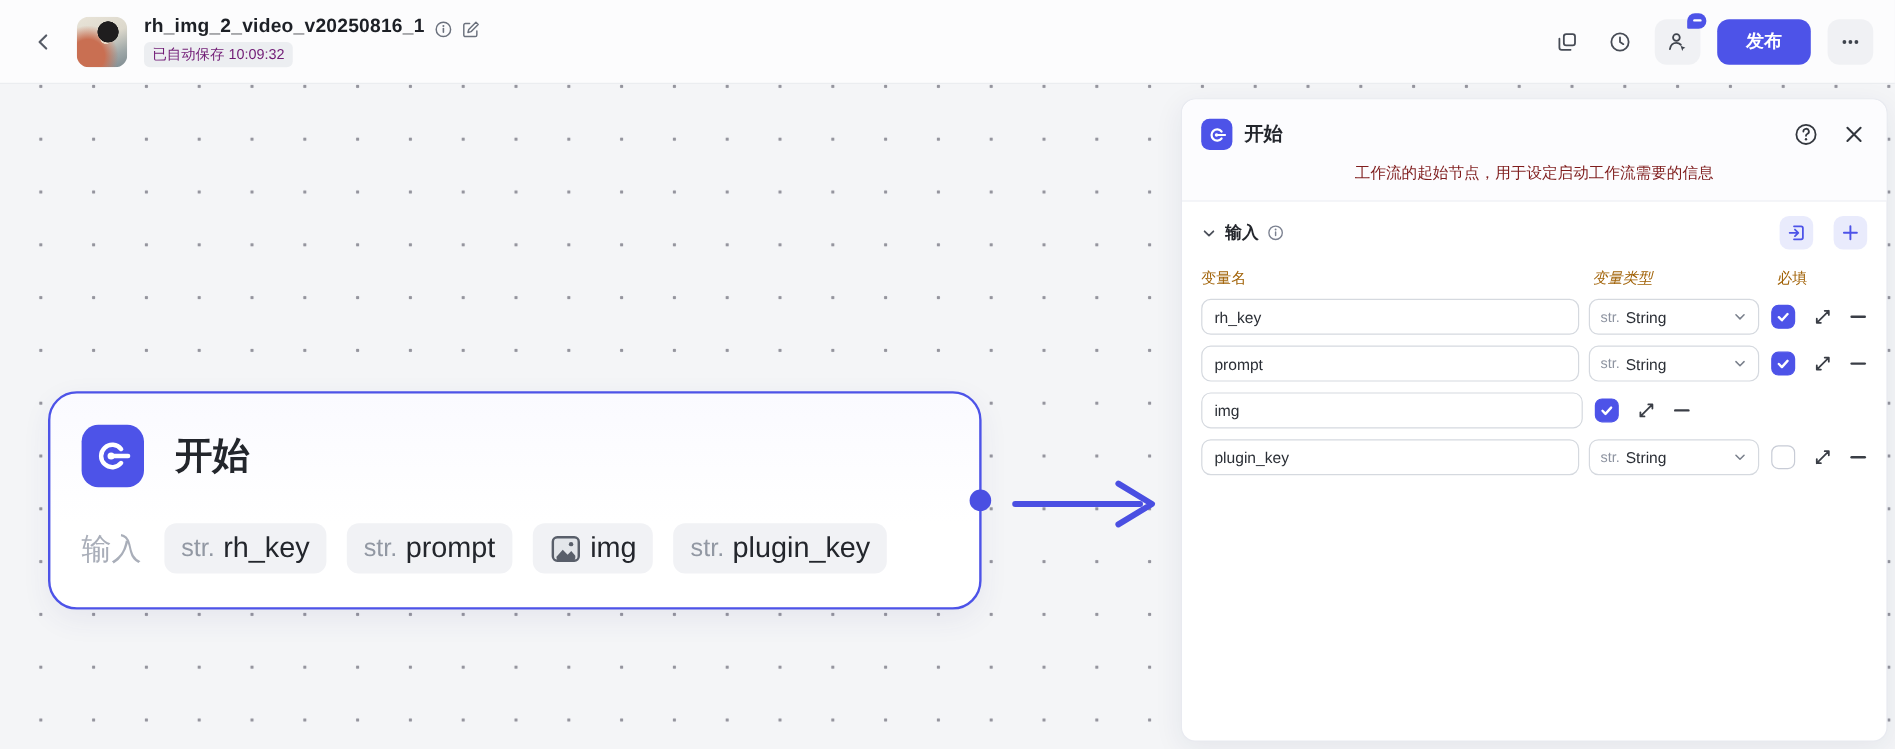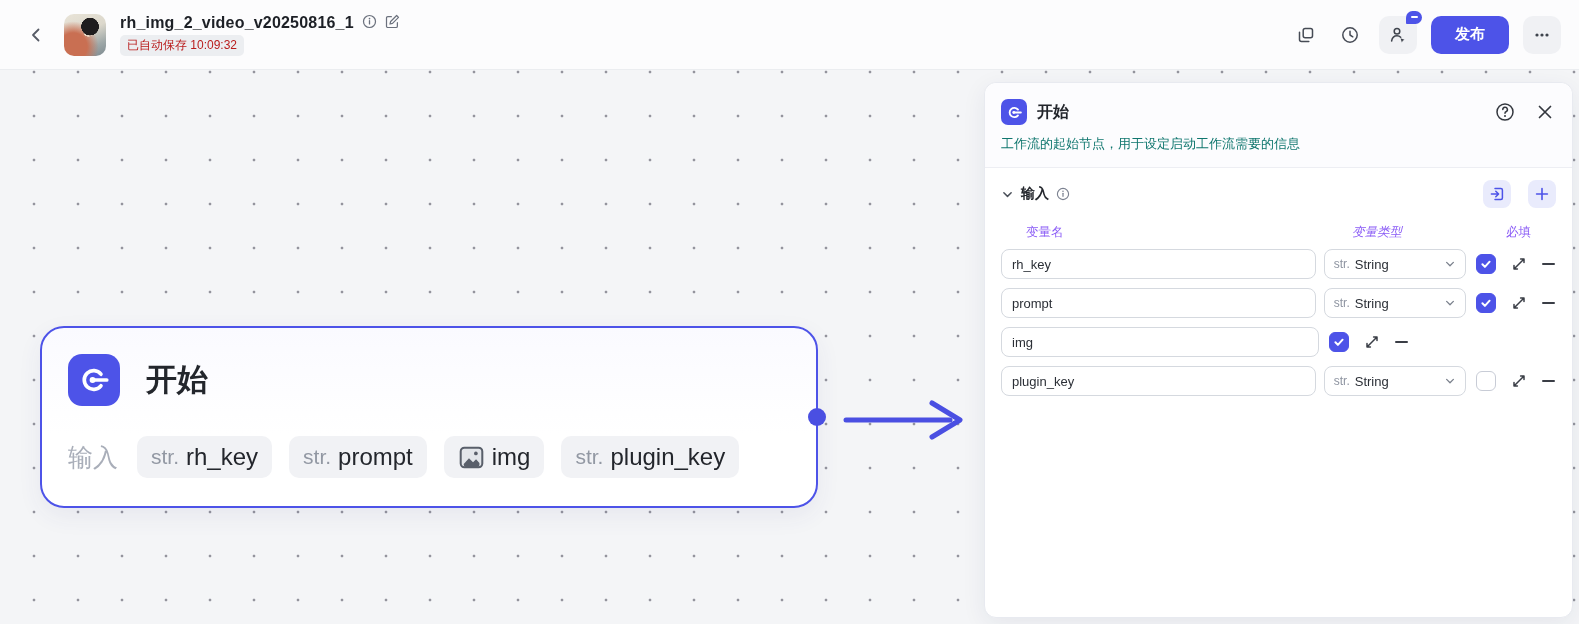--- a/index.html
+++ b/index.html
@@ -10,24 +10,24 @@
   .tb-left { display:flex; align-items:center; gap:14px; }
   .back-btn { width:28px; height:28px; display:flex; align-items:center; justify-content:center; cursor:pointer; color:#565b66; }
   .avatar { width:42px; height:42px; border-radius:10px; flex:0 0 auto;
     background:
       radial-gradient(circle at 62% 30%, #1f1d1e 0 22%, transparent 23%),
       radial-gradient(circle at 58% 42%, #ead7c3 0 14%, transparent 15%),
       radial-gradient(circle at 22% 78%, #c96f52 0 30%, rgba(201,111,82,0) 55%),
       linear-gradient(155deg, #e9e4d8 0%, #dcd8cc 45%, #9fa8a8 75%, #7d8a90 100%);
   }
   .title-block { display:flex; flex-direction:column; gap:3px; }
-  .title-row { display:flex; align-items:flex-start; gap:8px; }
+  .title-row { display:flex; align-items:flex-end; gap:8px; }
   .wf-title { font-size:16px; font-weight:700; color:#1d2averse026; color:#1d2026; letter-spacing:.2px; }
   .title-icon { color:#6b717d; display:flex; }
-  .autosave { align-self:flex-start; background:#eceef1; color:#b91c1c; font-size:12px; padding:2px 7px; border-radius:5px; }
+  .autosave { align-self:flex-start; background:#eceef1; color:#701a75; font-size:12px; padding:2px 7px; border-radius:5px; }
   .tb-right { display:flex; align-items:center; gap:14px; }
   .plain-icon-btn { width:30px; height:30px; display:flex; align-items:center; justify-content:center; color:#464b55; cursor:pointer; border-radius:8px; }
   .soft-btn { width:38px; height:38px; background:#f0f1f4; border-radius:10px; display:flex; align-items:center; justify-content:center; color:#3f444d; cursor:pointer; position:relative; }
   .collab-badge { position:absolute; top:-5px; right:-5px; width:16px; height:13px; background:#4d53e8; border-radius:7px 7px 7px 1px; display:flex; align-items:center; justify-content:center; }
   .collab-badge i { display:block; width:7px; height:2px; background:#fff; border-radius:1px; }
   .publish-btn { height:38px; padding:0 24px; background:#4d53e8; color:#fff; border:none; border-radius:10px; font-size:15px; font-weight:700; cursor:pointer; font-family:inherit; }
 
   
   .canvas { position:absolute; top:70px; left:0; right:0; bottom:0;
     background-color:#f4f5f7;
@@ -53,31 +53,31 @@
   .edge-arrow { position:absolute; left:836px; top:326px; }
 
   
   .panel { position:absolute; top:82px; right:6px; bottom:6px; width:589px; background:#fff; border:1px solid #e8eaf0; border-radius:12px; box-shadow:0 6px 24px rgba(30,40,90,.07); z-index:20; display:flex; flex-direction:column; }
   .panel-head { padding:16px 16px 0; background:#fcfcfe; border-radius:12px 12px 0 0; }
   .panel-title-row { display:flex; align-items:center; gap:10px; }
   .panel-node-icon { width:26px; height:26px; background:#4d53e8; border-radius:7px; display:flex; align-items:center; justify-content:center; }
   .panel-title { font-size:16px; font-weight:700; color:#22252b; flex:1; }
   .panel-head-actions { display:flex; align-items:center; gap:18px; color:#33373e; }
   .ph-btn { width:22px; height:22px; display:flex; align-items:center; justify-content:center; cursor:pointer; }
-  .panel-desc { font-size:13px; color:#0f766e; margin:10px 0 14px; line-height:1.4; }
+  .panel-desc { font-size:13px; color:#7f1d1d; margin:10px 0 14px; line-height:1.4;text-align:center; }
   .panel-divider { border-top:1px solid #edeef3; }
 
   .section-row { display:flex; align-items:center; padding:12px 16px 4px; gap:7px; }
   .chev { color:#4a4f59; display:flex; cursor:pointer; }
   .section-label { font-size:14px; font-weight:700; color:#23262c; }
   .info-icon { color:#7b8190; display:flex; }
   .section-spacer { flex:1; }
   .mini-btn { width:28px; height:28px; background:#e9ebfc; border-radius:8px; display:flex; align-items:center; justify-content:center; color:#4d53e8; cursor:pointer; margin-left:10px; }
 
-  .vheads { display:flex; margin:12px 16px 8px; font-size:12.5px; color:#8b5cf6;justify-content:center; }
+  .vheads { display:flex; margin:12px 16px 8px; font-size:12.5px; color:#a16207; }
   .h-name { width:326px; }
   .h-type { width:154px;font-style:italic; }
 
   .vrow { display:flex; align-items:center; margin:0 16px 9px; }
   .vname { width:318px; height:30px; border:1px solid #d5d9df; border-radius:8px; font-size:13px; color:#2b2f36; padding:0 10px; outline:none; background:#fff; font-family:inherit; }
   .vtype { width:144px; height:30px; margin-left:8px; border:1px solid #d5d9df; border-radius:8px; display:flex; align-items:center; padding:0 9px; gap:5px; cursor:pointer; background:#fff; }
   .vtype-prefix { font-size:12px; color:#8d93a0; }
   .vtype-label { font-size:13px; color:#2b2f36; flex:1; }
   .vtype-chev { color:#7a808c; display:flex; }
   .checkbox { width:20px; height:20px; margin-left:10px; border-radius:6px; border:1.5px solid #c8ccd6; background:#fff; display:flex; align-items:center; justify-content:center; cursor:pointer; flex:0 0 auto; }

